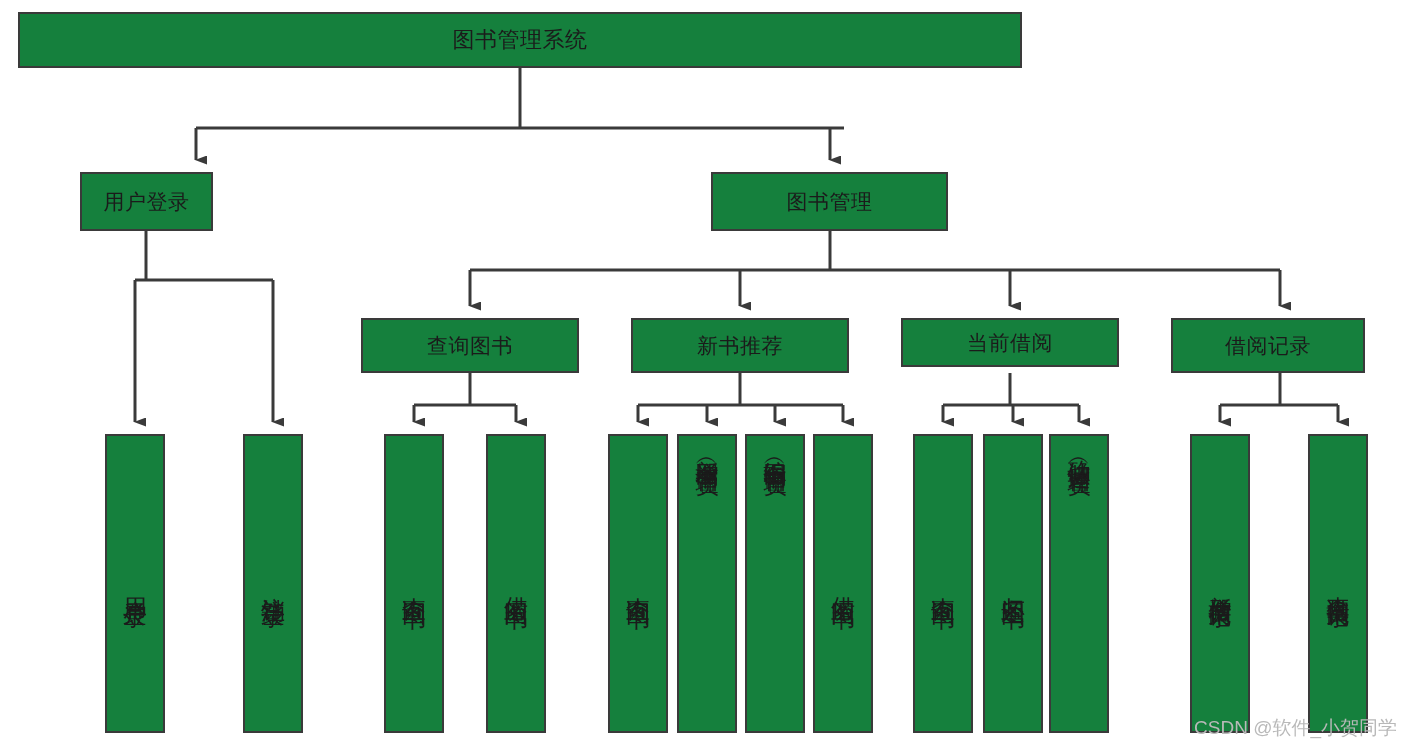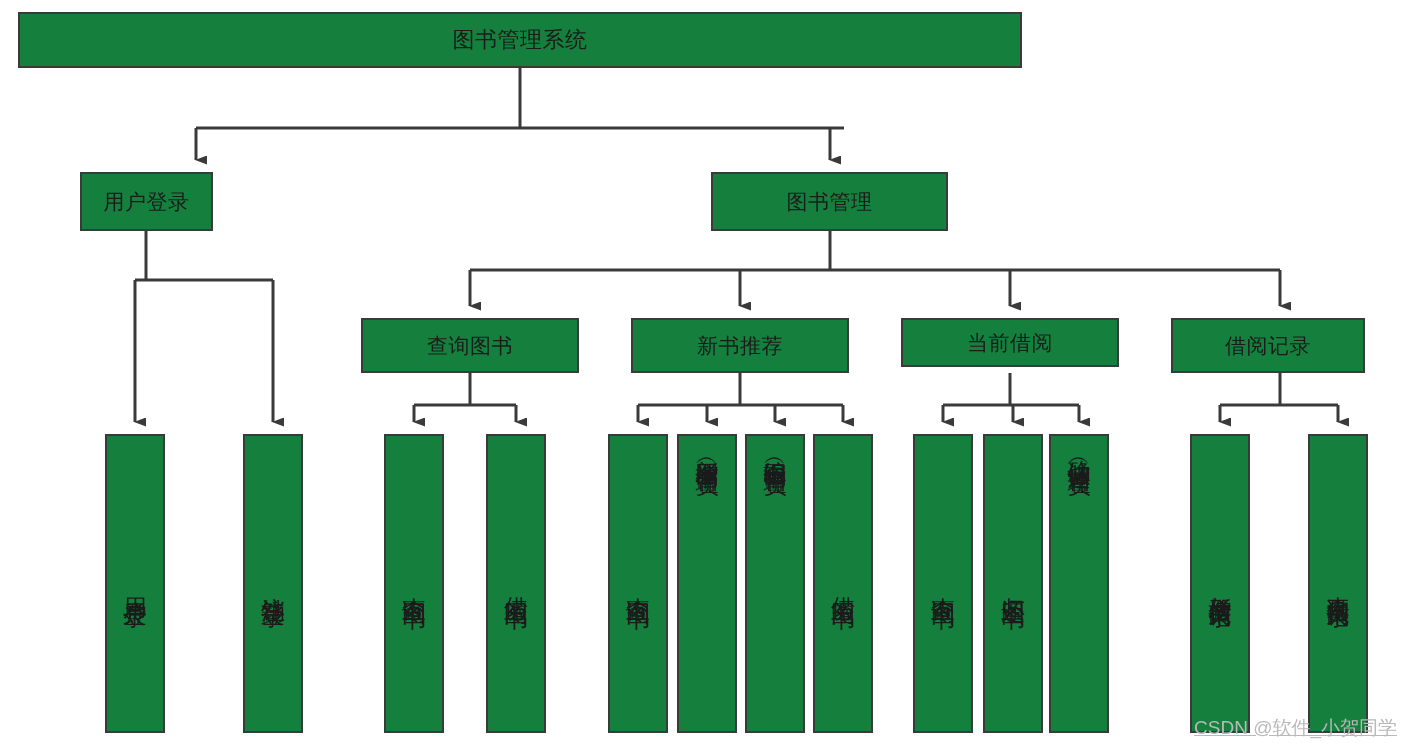--- a/index.html
+++ b/index.html
@@ -70,21 +70,20 @@
   }
   #watermark {
     position: absolute;
     right: 8px;
     bottom: 6px;
     font-size: 19px;
     color: #b9b9b9;
     font-family: "Liberation Sans", "DejaVu Sans", sans-serif;
     white-space: nowrap;
     user-select: none;
-    text-decoration: underline;
   }
 </style>
 </head>
 <body>
 
 <div id="canvas">
 
   <svg id="connectors" viewBox="0 0 1405 747" xmlns="http://www.w3.org/2000/svg">
     <defs>
       <marker id="arrow" markerWidth="9" markerHeight="12" refX="4.5" refY="11" orient="auto" markerUnits="userSpaceOnUse">

